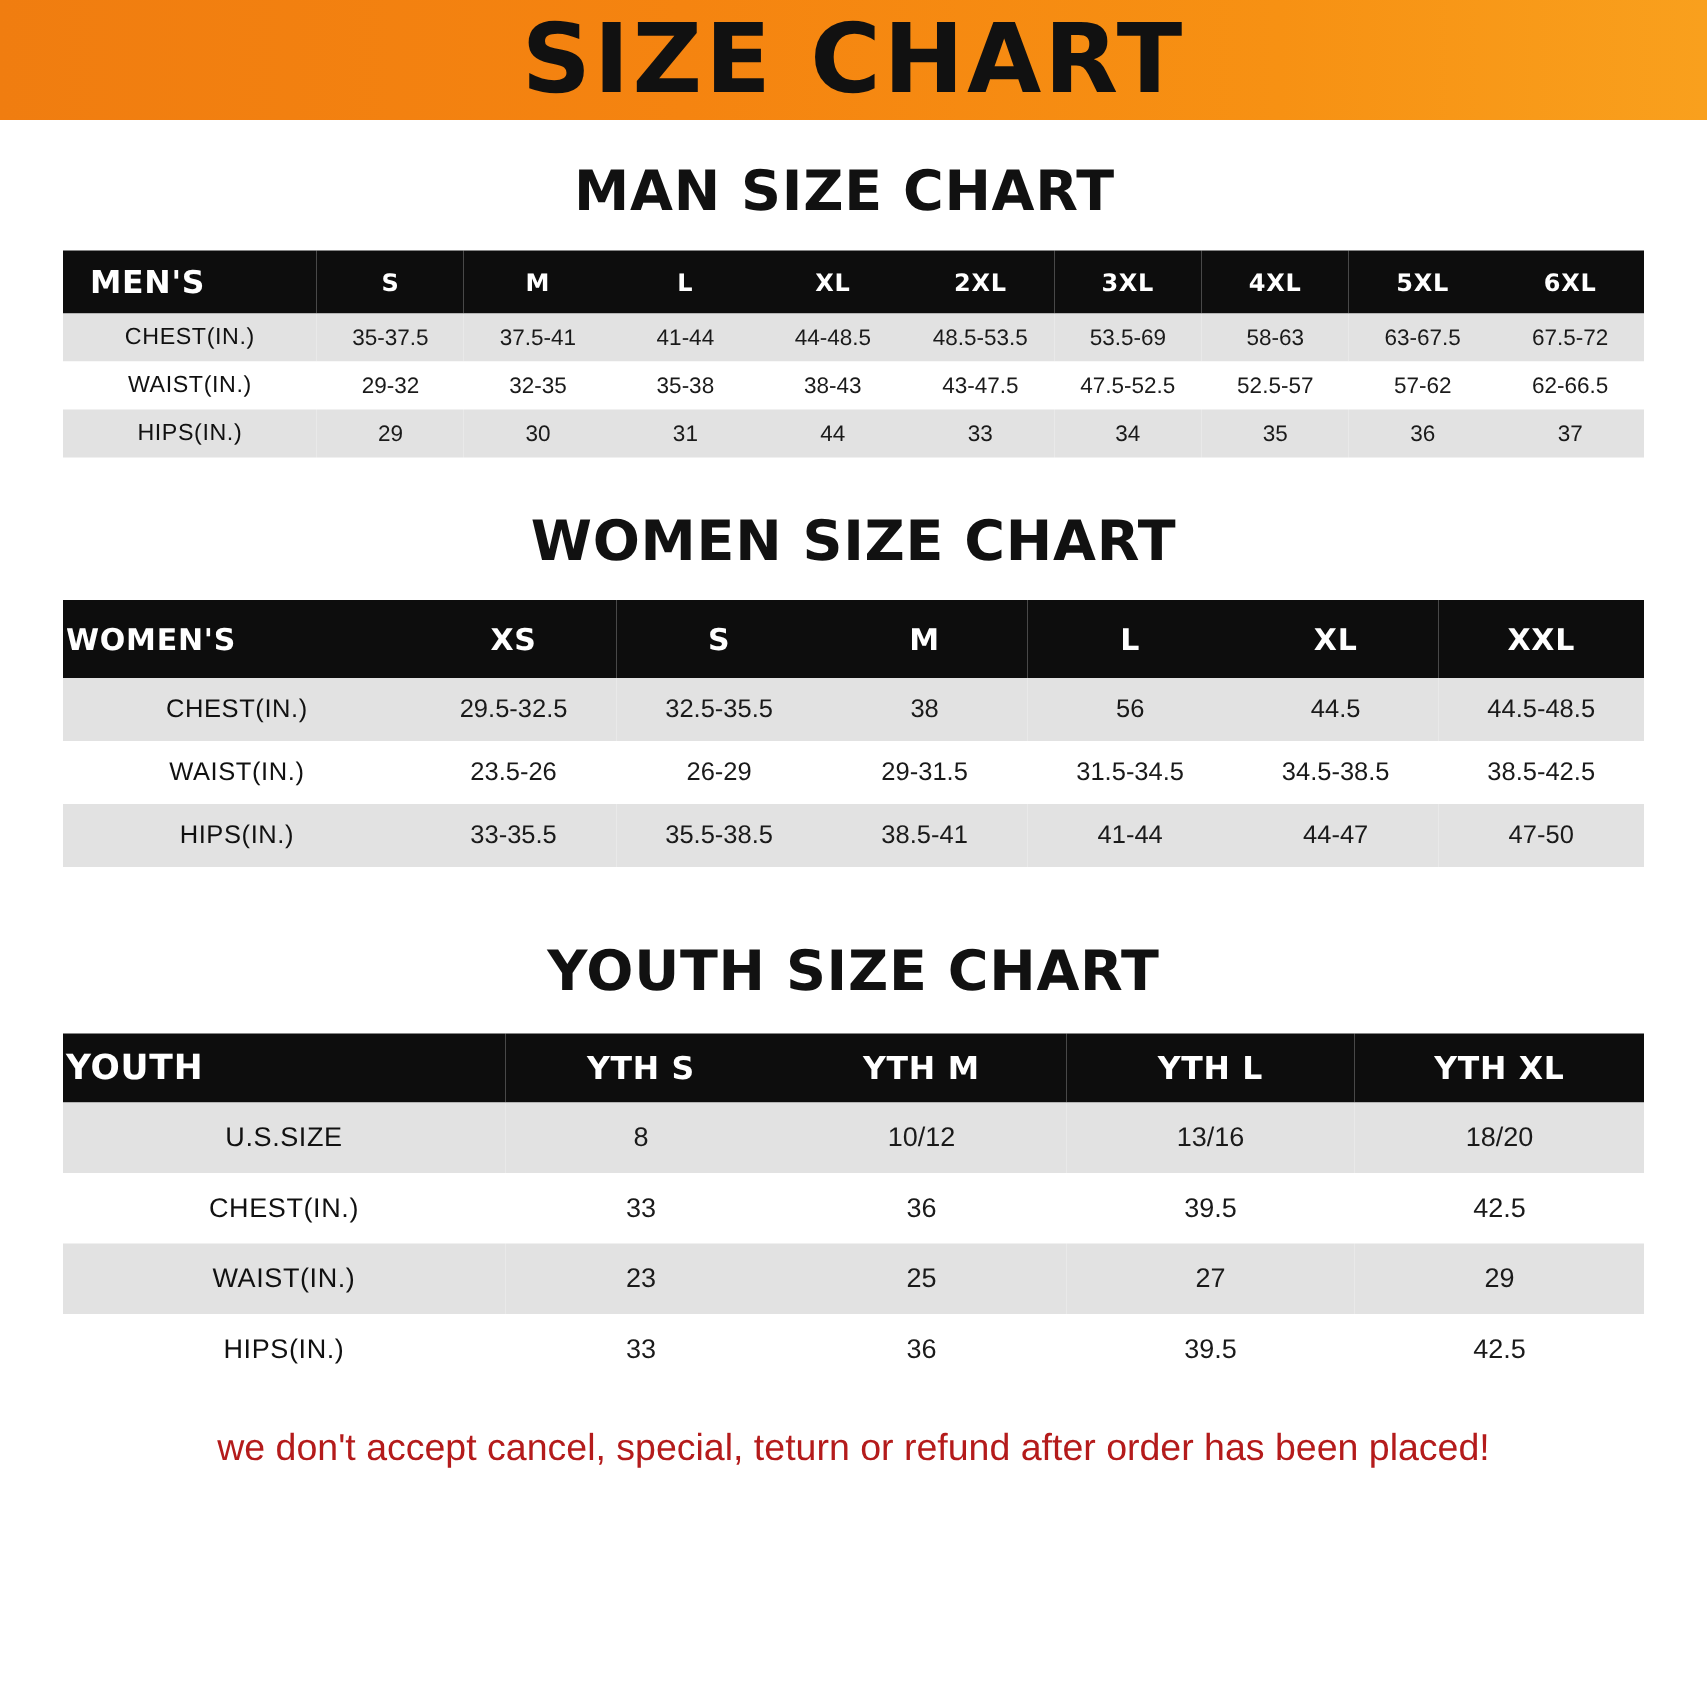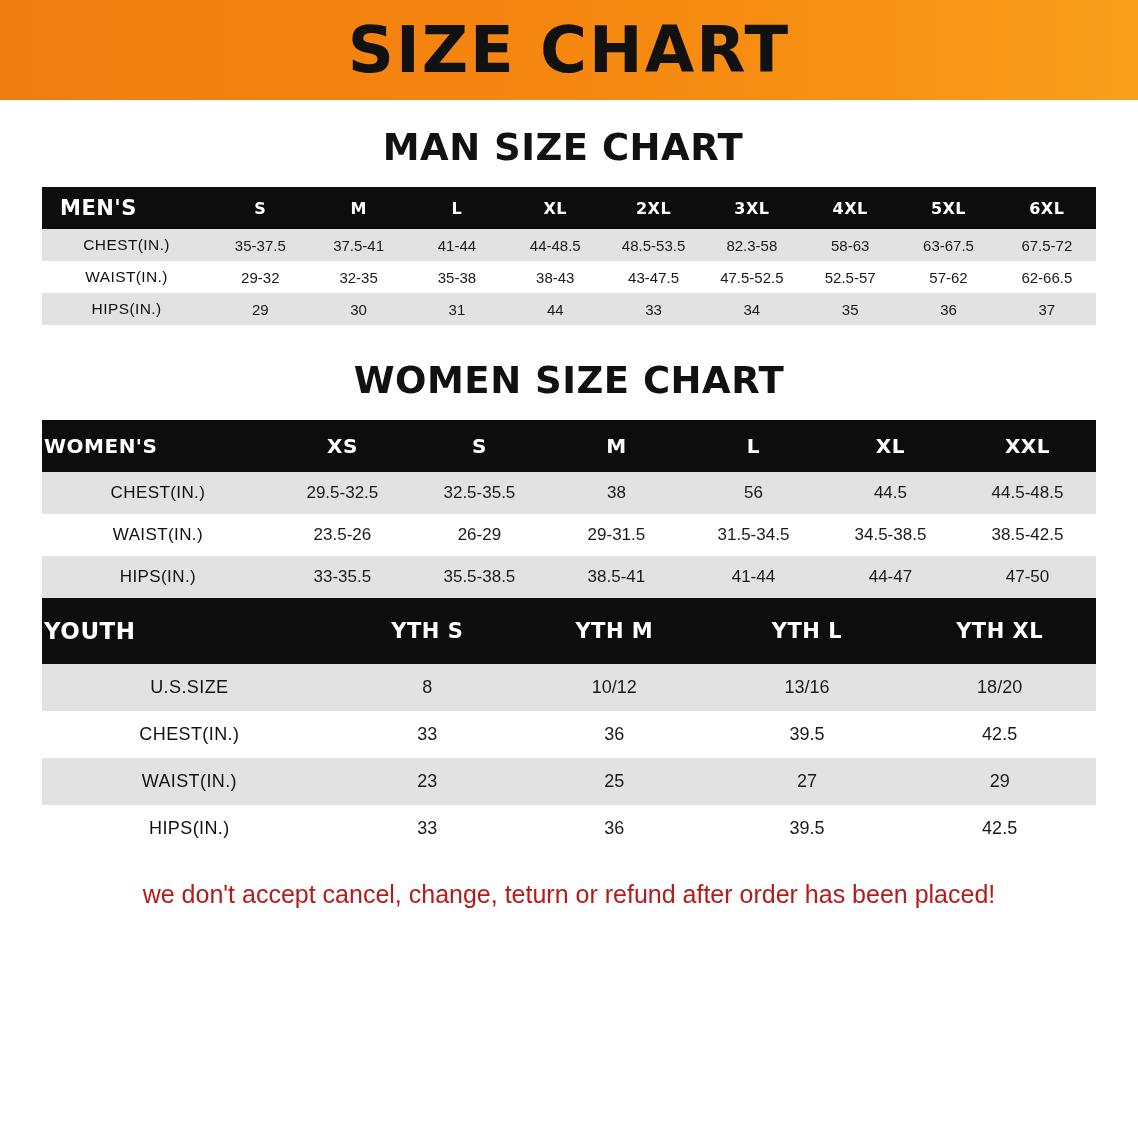--- a/index.html
+++ b/index.html
@@ -15,21 +15,21 @@
   }
   .page {
     position: relative;
     width: 1138px;
     height: 1132px;
     background: #ffffff;
   }
 
   
   .banner {
-    height: 100px;
+    height: 80px;
     background: linear-gradient(90deg, #f07d10 0%, #f58410 40%, #f79113 75%, #f9a01d 100%);
     display: flex;
     align-items: center;
     justify-content: center;
   }
   .banner-title {
     font-family: "DejaVu Sans", sans-serif;
     font-weight: bold;
     font-size: 64px;
     letter-spacing: 2px;
@@ -94,21 +94,21 @@
   #men-table thead th.rowhead { font-size: 21px; }
   #men-table tbody td { font-size: 15px; }
   #men-table tbody td.rowhead { font-size: 15.5px; }
 
   
   #women-table thead th { font-size: 20px; padding: 14px 2px; }
   #women-table thead th.rowhead { font-size: 20px; }
   #women-table tbody td { font-size: 17px; padding: 11px 2px; }
 
   
-  #youth-table thead th { font-size: 21px; padding: 20px 2px; }
+  #youth-table thead th { font-size: 21px; padding: 10px 2px; }
   #youth-table thead th.rowhead { font-size: 23px; }
   #youth-table tbody td { font-size: 18px; padding: 13px 2px; }
 
   
   .footer-note {
     margin: 26px 38px 0 38px;
     color: #b41b1b;
     font-family: "Liberation Sans", sans-serif;
     font-size: 25px;
     line-height: 1.35;
@@ -155,21 +155,21 @@
         </tr>
       </thead>
       <tbody>
         <tr class="shade">
           <td class="rowhead">CHEST(IN.)</td>
           <td>35-37.5</td>
           <td>37.5-41</td>
           <td>41-44</td>
           <td>44-48.5</td>
           <td>48.5-53.5</td>
-          <td>82.3-58</td>
+          <td>53.5-69</td>
           <td>58-63</td>
           <td>63-67.5</td>
           <td>67.5-72</td>
         </tr>
         <tr class="plain">
           <td class="rowhead">WAIST(IN.)</td>
           <td>29-32</td>
           <td>32-35</td>
           <td>35-38</td>
           <td>38-43</td>
@@ -243,20 +243,21 @@
           <td>35.5-38.5</td>
           <td>38.5-41</td>
           <td>41-44</td>
           <td>44-47</td>
           <td>47-50</td>
         </tr>
       </tbody>
     </table>
   </div>
 
+  <div class="section-title title-youth">YOUTH SIZE CHART</div>
   <div class="table-wrap">
     <table id="youth-table">
       <colgroup>
         <col style="width:26%">
           <col style="width:16%">
           <col style="width:17%">
           <col style="width:17%">
           <col style="width:17%">
       </colgroup>
       <thead>
@@ -295,16 +296,16 @@
           <td>33</td>
           <td>36</td>
           <td>39.5</td>
           <td>42.5</td>
         </tr>
       </tbody>
     </table>
   </div>
 
   <div class="footer-note">
-    <span>we don't accept cancel, change, teturn or refund after order has been placed!</span>
+    <span>we don't accept cancel, special, teturn or refund after order has been placed!</span>
   </div>
 
 </div>
 
 </body></html>

